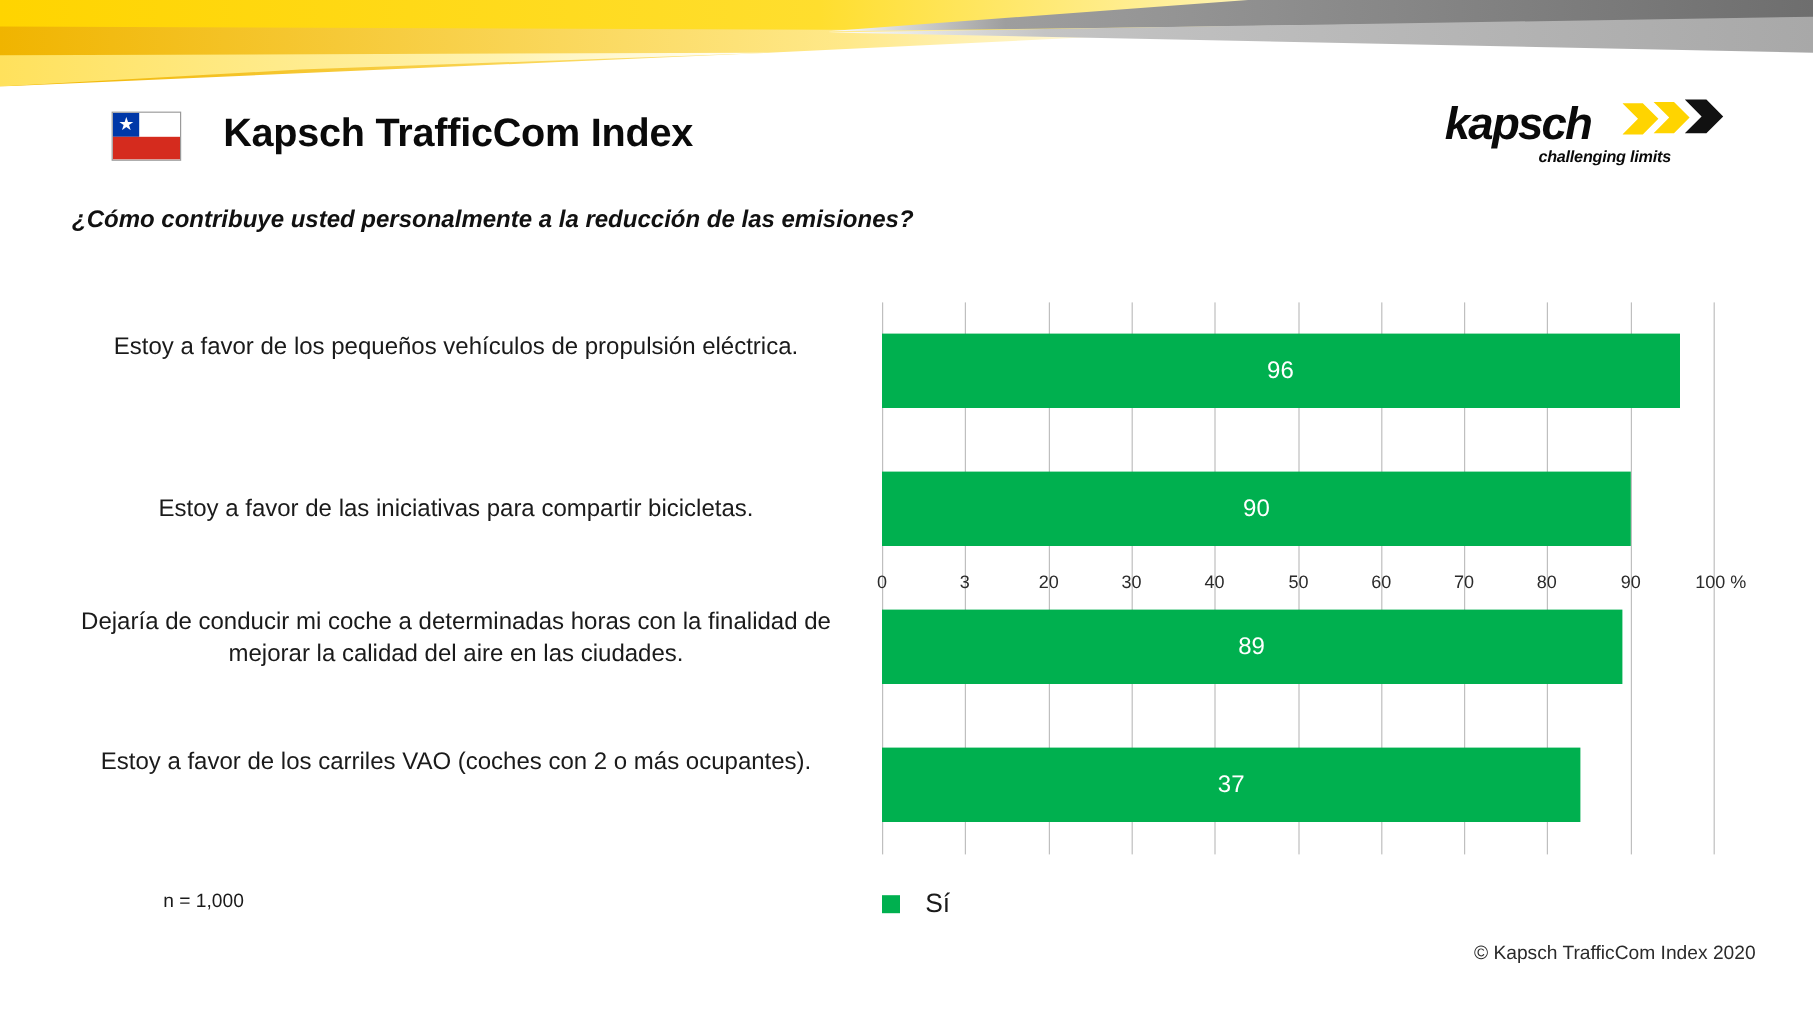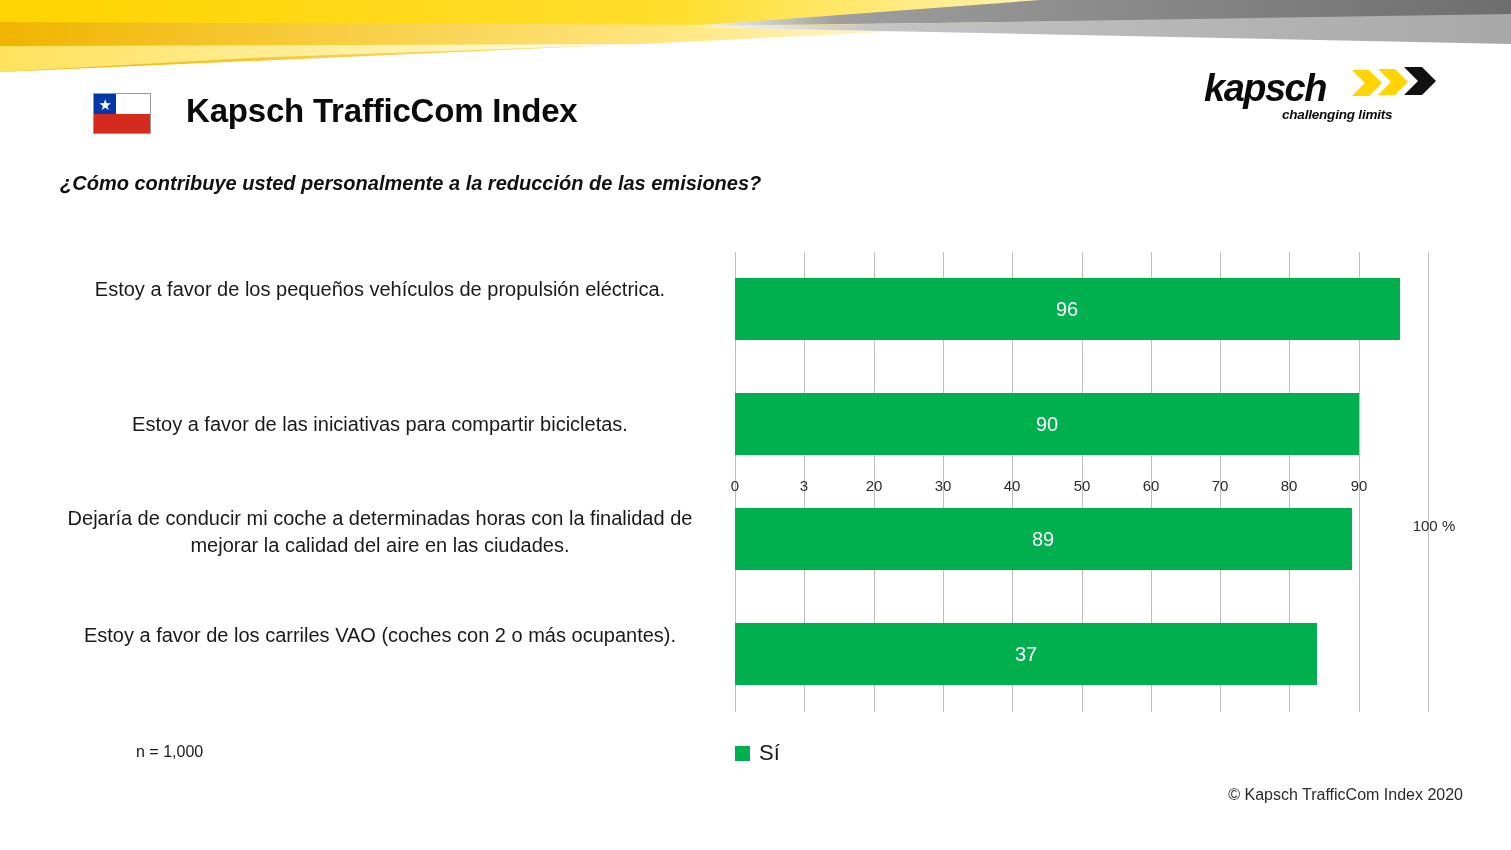--- a/index.html
+++ b/index.html
@@ -71,21 +71,21 @@
     font-size: 33px;
     font-weight: bold;
     letter-spacing: -0.2px;
     color: #0a0a0a;
     white-space: nowrap;
   }
 
   
   #brand-logo {
     position: absolute;
-    right: 62px; top: 68px;
+    right: 62px; top: 84px;
     width: 245px;
     height: 56px;
   }
   #brand-logo .logo-word {
     position: absolute;
     left: 0; top: 0;
     font-size: 38px;
     font-weight: bold;
     font-style: italic;
     letter-spacing: -1.5px;
@@ -192,21 +192,21 @@
     left: 136px; top: 743px;
     font-size: 16px;
     color: #1a1a1a;
     white-space: nowrap;
   }
   #legend {
     position: absolute;
     left: 735px; top: 742px;
     display: flex;
     align-items: center;
-    gap: 9px;
+    gap: 21px;
   }
   #legend .legend-swatch {
     width: 15px; height: 15px;
     background: #00b04f;
     display: inline-block;
   }
   #legend .legend-label {
     font-size: 22px;
     color: #1a1a1a;
     line-height: 22px;
@@ -306,21 +306,21 @@
     <div class="axis-tick-label" style="left:0px;">0</div>
     <div class="axis-tick-label" style="left:69px;">3</div>
     <div class="axis-tick-label" style="left:139px;">20</div>
     <div class="axis-tick-label" style="left:208px;">30</div>
     <div class="axis-tick-label" style="left:277px;">40</div>
     <div class="axis-tick-label" style="left:347px;text-align:center;">50</div>
     <div class="axis-tick-label" style="left:416px;">60</div>
     <div class="axis-tick-label" style="left:485px;">70</div>
     <div class="axis-tick-label" style="left:554px;">80</div>
     <div class="axis-tick-label" style="left:624px;">90</div>
-    <div class="axis-tick-label last" style="left:693px;margin-top:40px;">100 %</div>
+    <div class="axis-tick-label last" style="left:693px;">100 %</div>
 
     <div class="bar-row" style="top:26px;">
       <div class="bar" style="width:665px;"></div>
       <div class="bar-value" style="left:332px;">96</div>
     </div>
     <div class="bar-row" style="top:141px;">
       <div class="bar" style="width:624px;"></div>
       <div class="bar-value" style="left:312px;">90</div>
     </div>
     <div class="bar-row" style="top:256px;">

